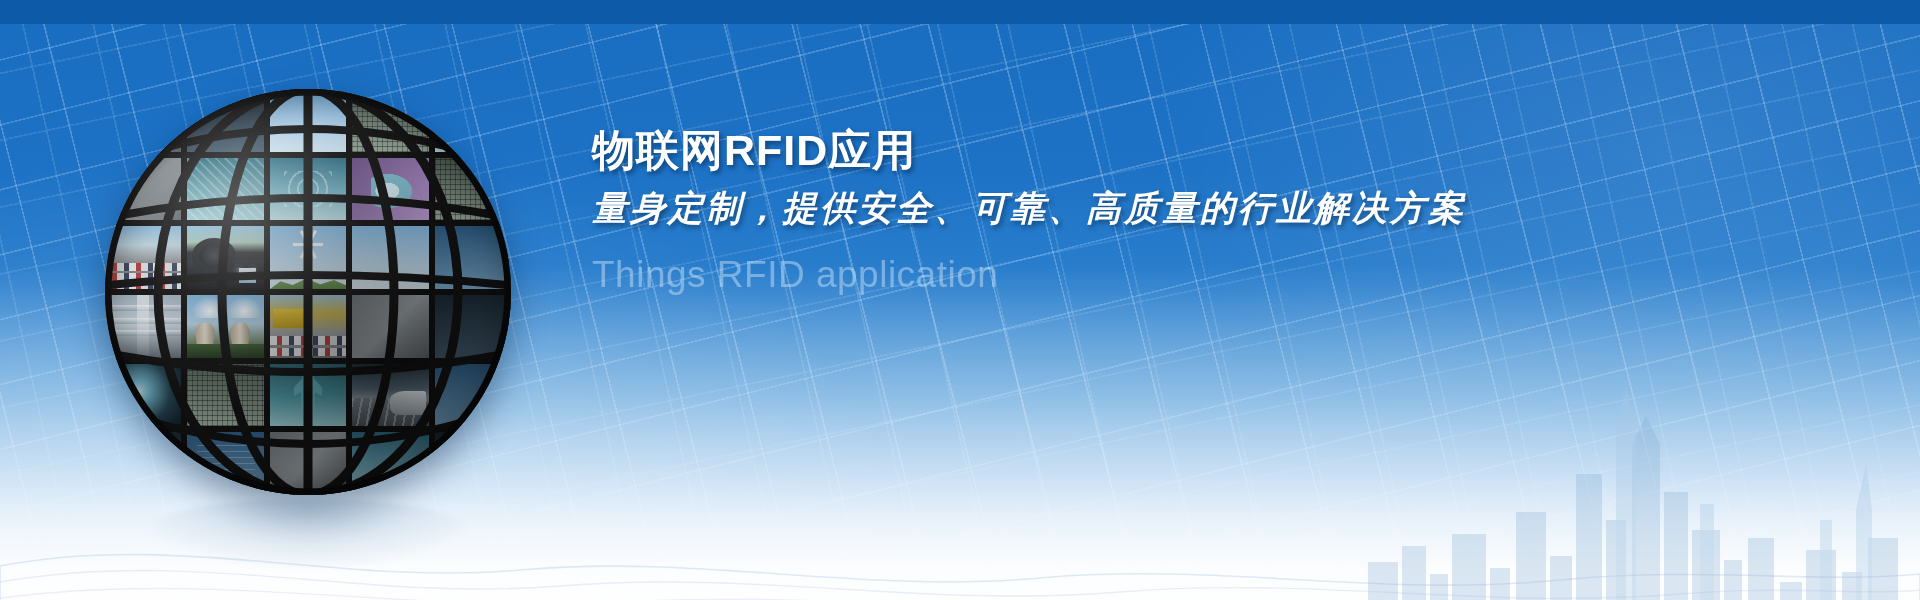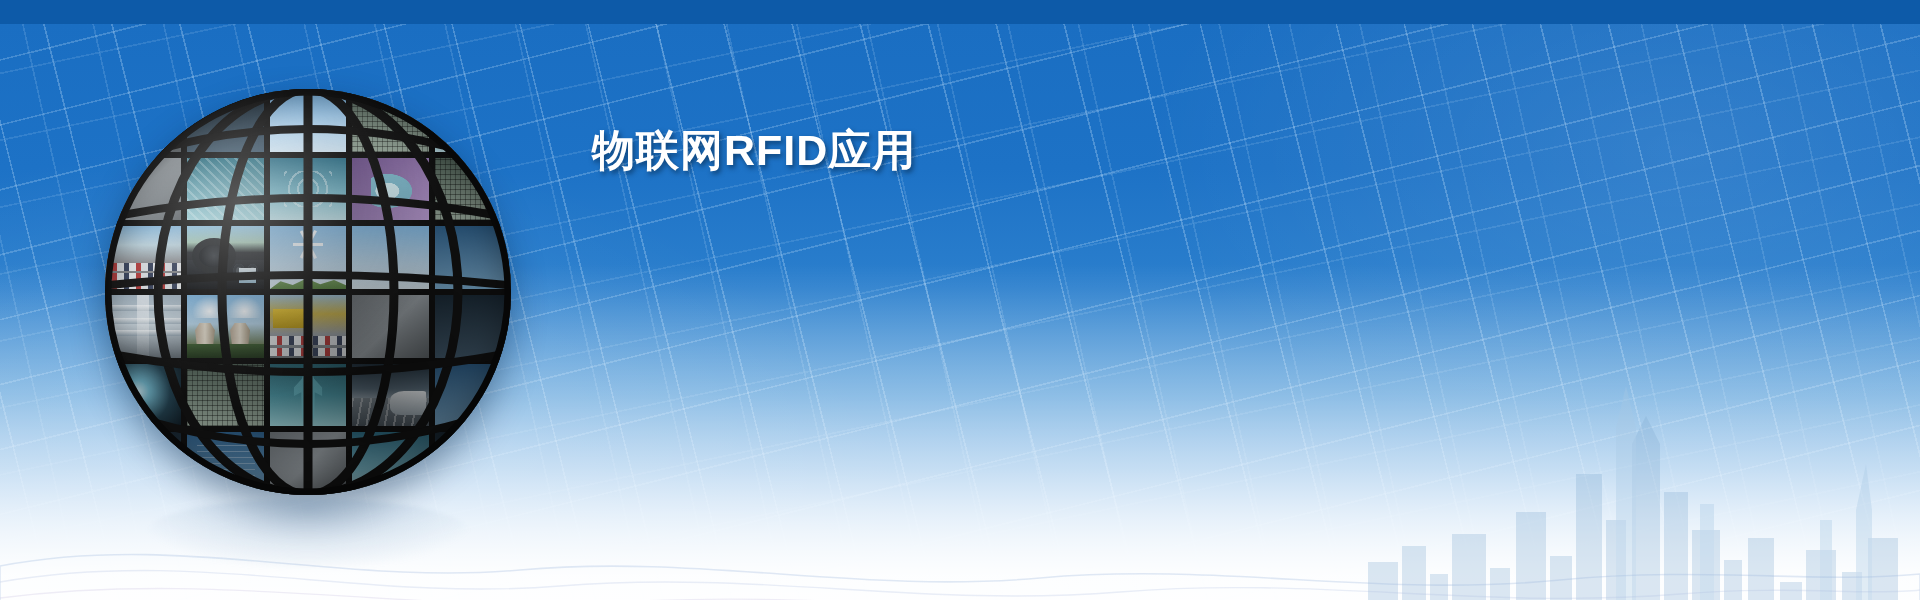--- a/index.html
+++ b/index.html
@@ -410,15 +410,17 @@
         </svg>
       </div>
 
       <div class="globe-shade"></div>
     </div>
     <div class="globe-reflection"></div>
   </div>
 
   <div class="copy">
     <div class="headline">物联网RFID应用</div>
+    <div class="subhead">量身定制，提供安全、可靠、高质量的行业解决方案</div>
+    <div class="en-head">Things RFID application</div>
   </div>
 
 </div>
 
 </body></html>

